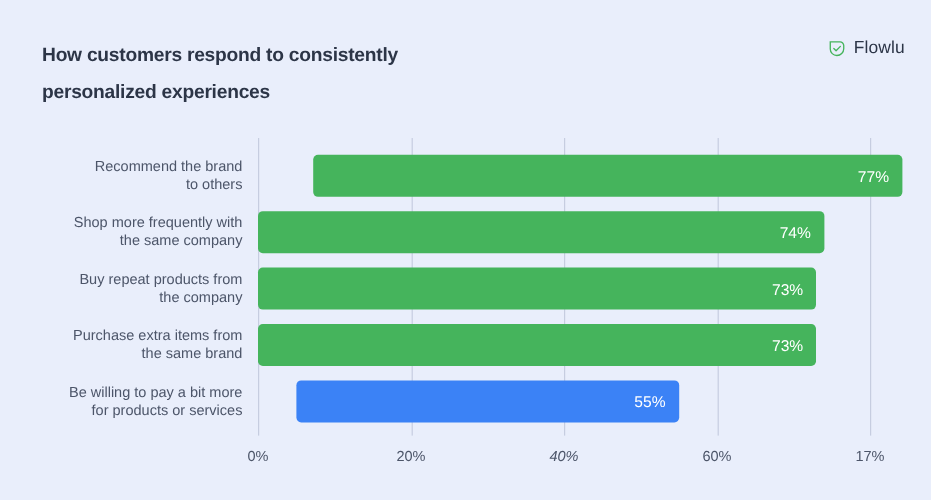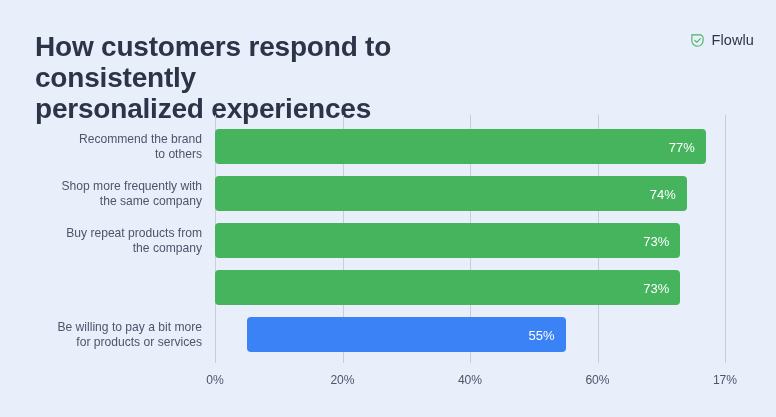--- a/index.html
+++ b/index.html
@@ -22,21 +22,21 @@
     left: 0;
     top: 0;
     width: 776px;
     height: 110px;
   }
   .chart-title {
     position: absolute;
     left: 35px;
     top: 31px;
     width: 520px;
-    font-size: 28px;
+    font-size: 16px;
     font-weight: bold;
     line-height: 31px;
     letter-spacing: -0.2px;
     color: #2c3547;
     white-space: pre-line;
   }
   .brand {
     position: absolute;
     right: 22px;
     top: 32px;
@@ -163,21 +163,21 @@
       <div class="gridline" style="left: 215px;"></div>
       <div class="gridline" style="left: 342.5px;"></div>
       <div class="gridline" style="left: 470px;"></div>
       <div class="gridline" style="left: 597.5px;"></div>
       <div class="gridline" style="left: 725px;"></div>
     </div>
   <div class="bars">
       <div class="bar-row" style="top: 19px;">
         <div class="bar-label">Recommend the brand
 to others</div>
-        <div class="bar-track" style="width: 490.875px;">
+        <div class="bar-track" style="width: 490.875px; padding-left: 46px;">
           <div class="bar-fill" style="background: rgb(69, 180, 92);">
             <span class="bar-value">77%</span>
           </div>
         </div>
       </div>
       <div class="bar-row" style="top: 66px;">
         <div class="bar-label">Shop more frequently with
 the same company</div>
         <div class="bar-track" style="width: 471.75px;">
           <div class="bar-fill" style="background: rgb(69, 180, 92); padding-left: 16px;">
@@ -188,36 +188,38 @@
       <div class="bar-row" style="top: 113px;">
         <div class="bar-label">Buy repeat products from
 the company</div>
         <div class="bar-track" style="width: 465.375px;">
           <div class="bar-fill" style="background: rgb(69, 180, 92);">
             <span class="bar-value">73%</span>
           </div>
         </div>
       </div>
       <div class="bar-row" style="top: 160px;">
+        <div class="bar-label">Purchase extra items from
+the same brand</div>
         <div class="bar-track" style="width: 465.375px;">
           <div class="bar-fill" style="background: rgb(69, 180, 92);">
             <span class="bar-value">73%</span>
           </div>
         </div>
       </div>
       <div class="bar-row" style="top: 207px;">
         <div class="bar-label">Be willing to pay a bit more
 for products or services</div>
         <div class="bar-track" style="width: 350.625px;">
           <div class="bar-fill" style="background: #3b82f6; margin-left: 32px;">
             <span class="bar-value">55%</span>
           </div>
         </div>
       </div>
     </div>
   <div class="xaxis">
       <div class="xtick" style="left: 215px;">0%</div>
       <div class="xtick" style="left: 342.5px;">20%</div>
-      <div class="xtick" style="left: 470px;">40%</div>
+      <div class="xtick" style="left: 470px; font-style: italic;">40%</div>
       <div class="xtick" style="left: 597.5px;">60%</div>
       <div class="xtick" style="left: 725px;">17%</div>
     </div>
 </div>
 
 </body></html>

